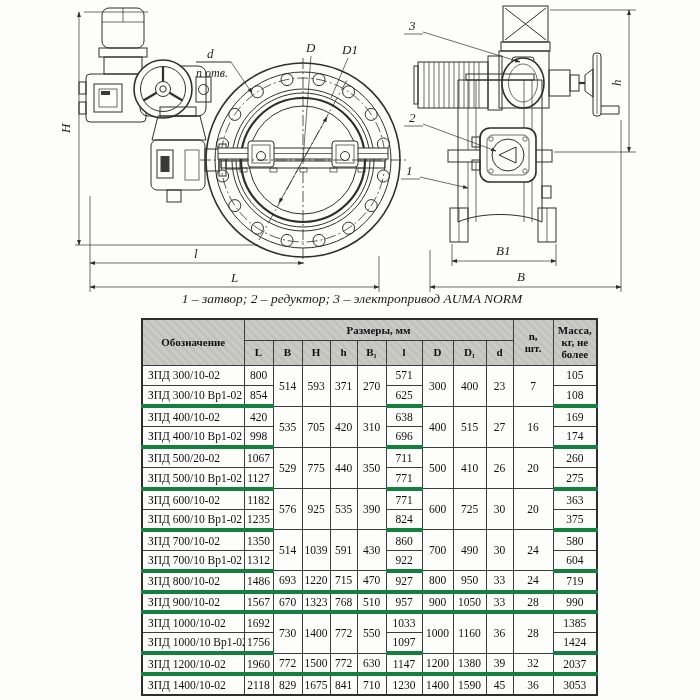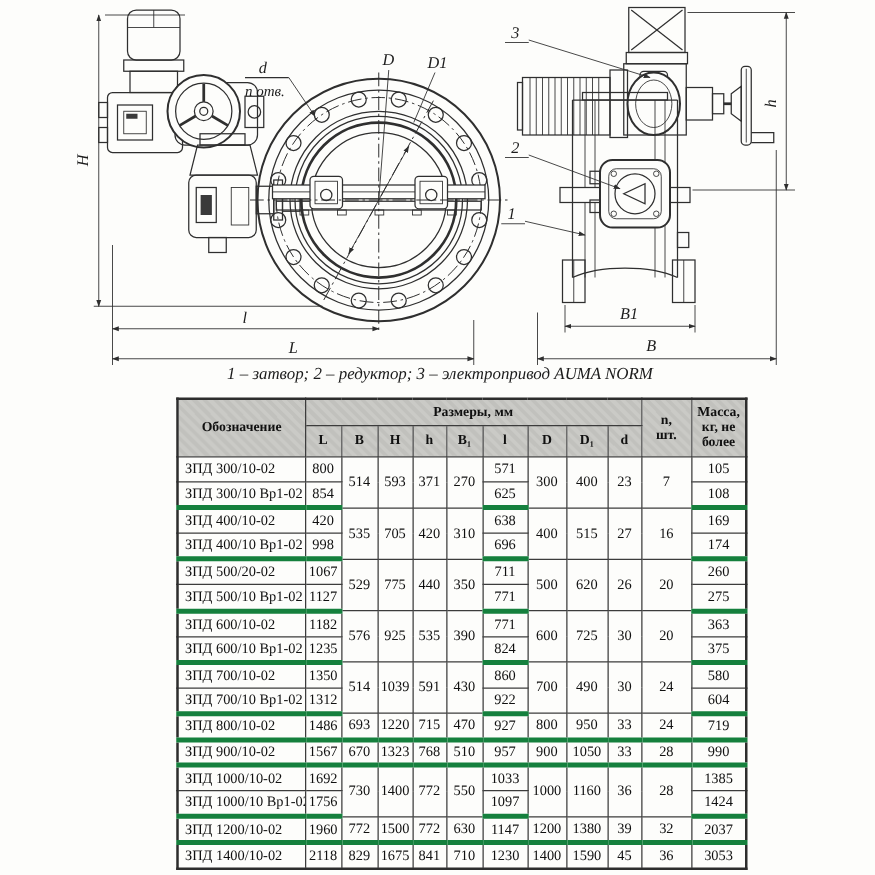--- a/index.html
+++ b/index.html
@@ -358,21 +358,21 @@
     </tr>
     <tr>
       <td class="name">ЗПД 500/20-02</td>
       <td>1067</td>
       <td rowspan="2">529</td>
       <td rowspan="2">775</td>
       <td rowspan="2">440</td>
       <td rowspan="2">350</td>
       <td>711</td>
       <td rowspan="2">500</td>
-      <td rowspan="2">620</td>
+      <td rowspan="2">410</td>
       <td rowspan="2">26</td>
       <td rowspan="2">20</td>
       <td>260</td>
     </tr>
     <tr class="group-end">
       <td class="name">ЗПД 500/10 Вр1-02</td>
       <td>1127</td>
       <td>771</td>
       <td>275</td>
     </tr>

